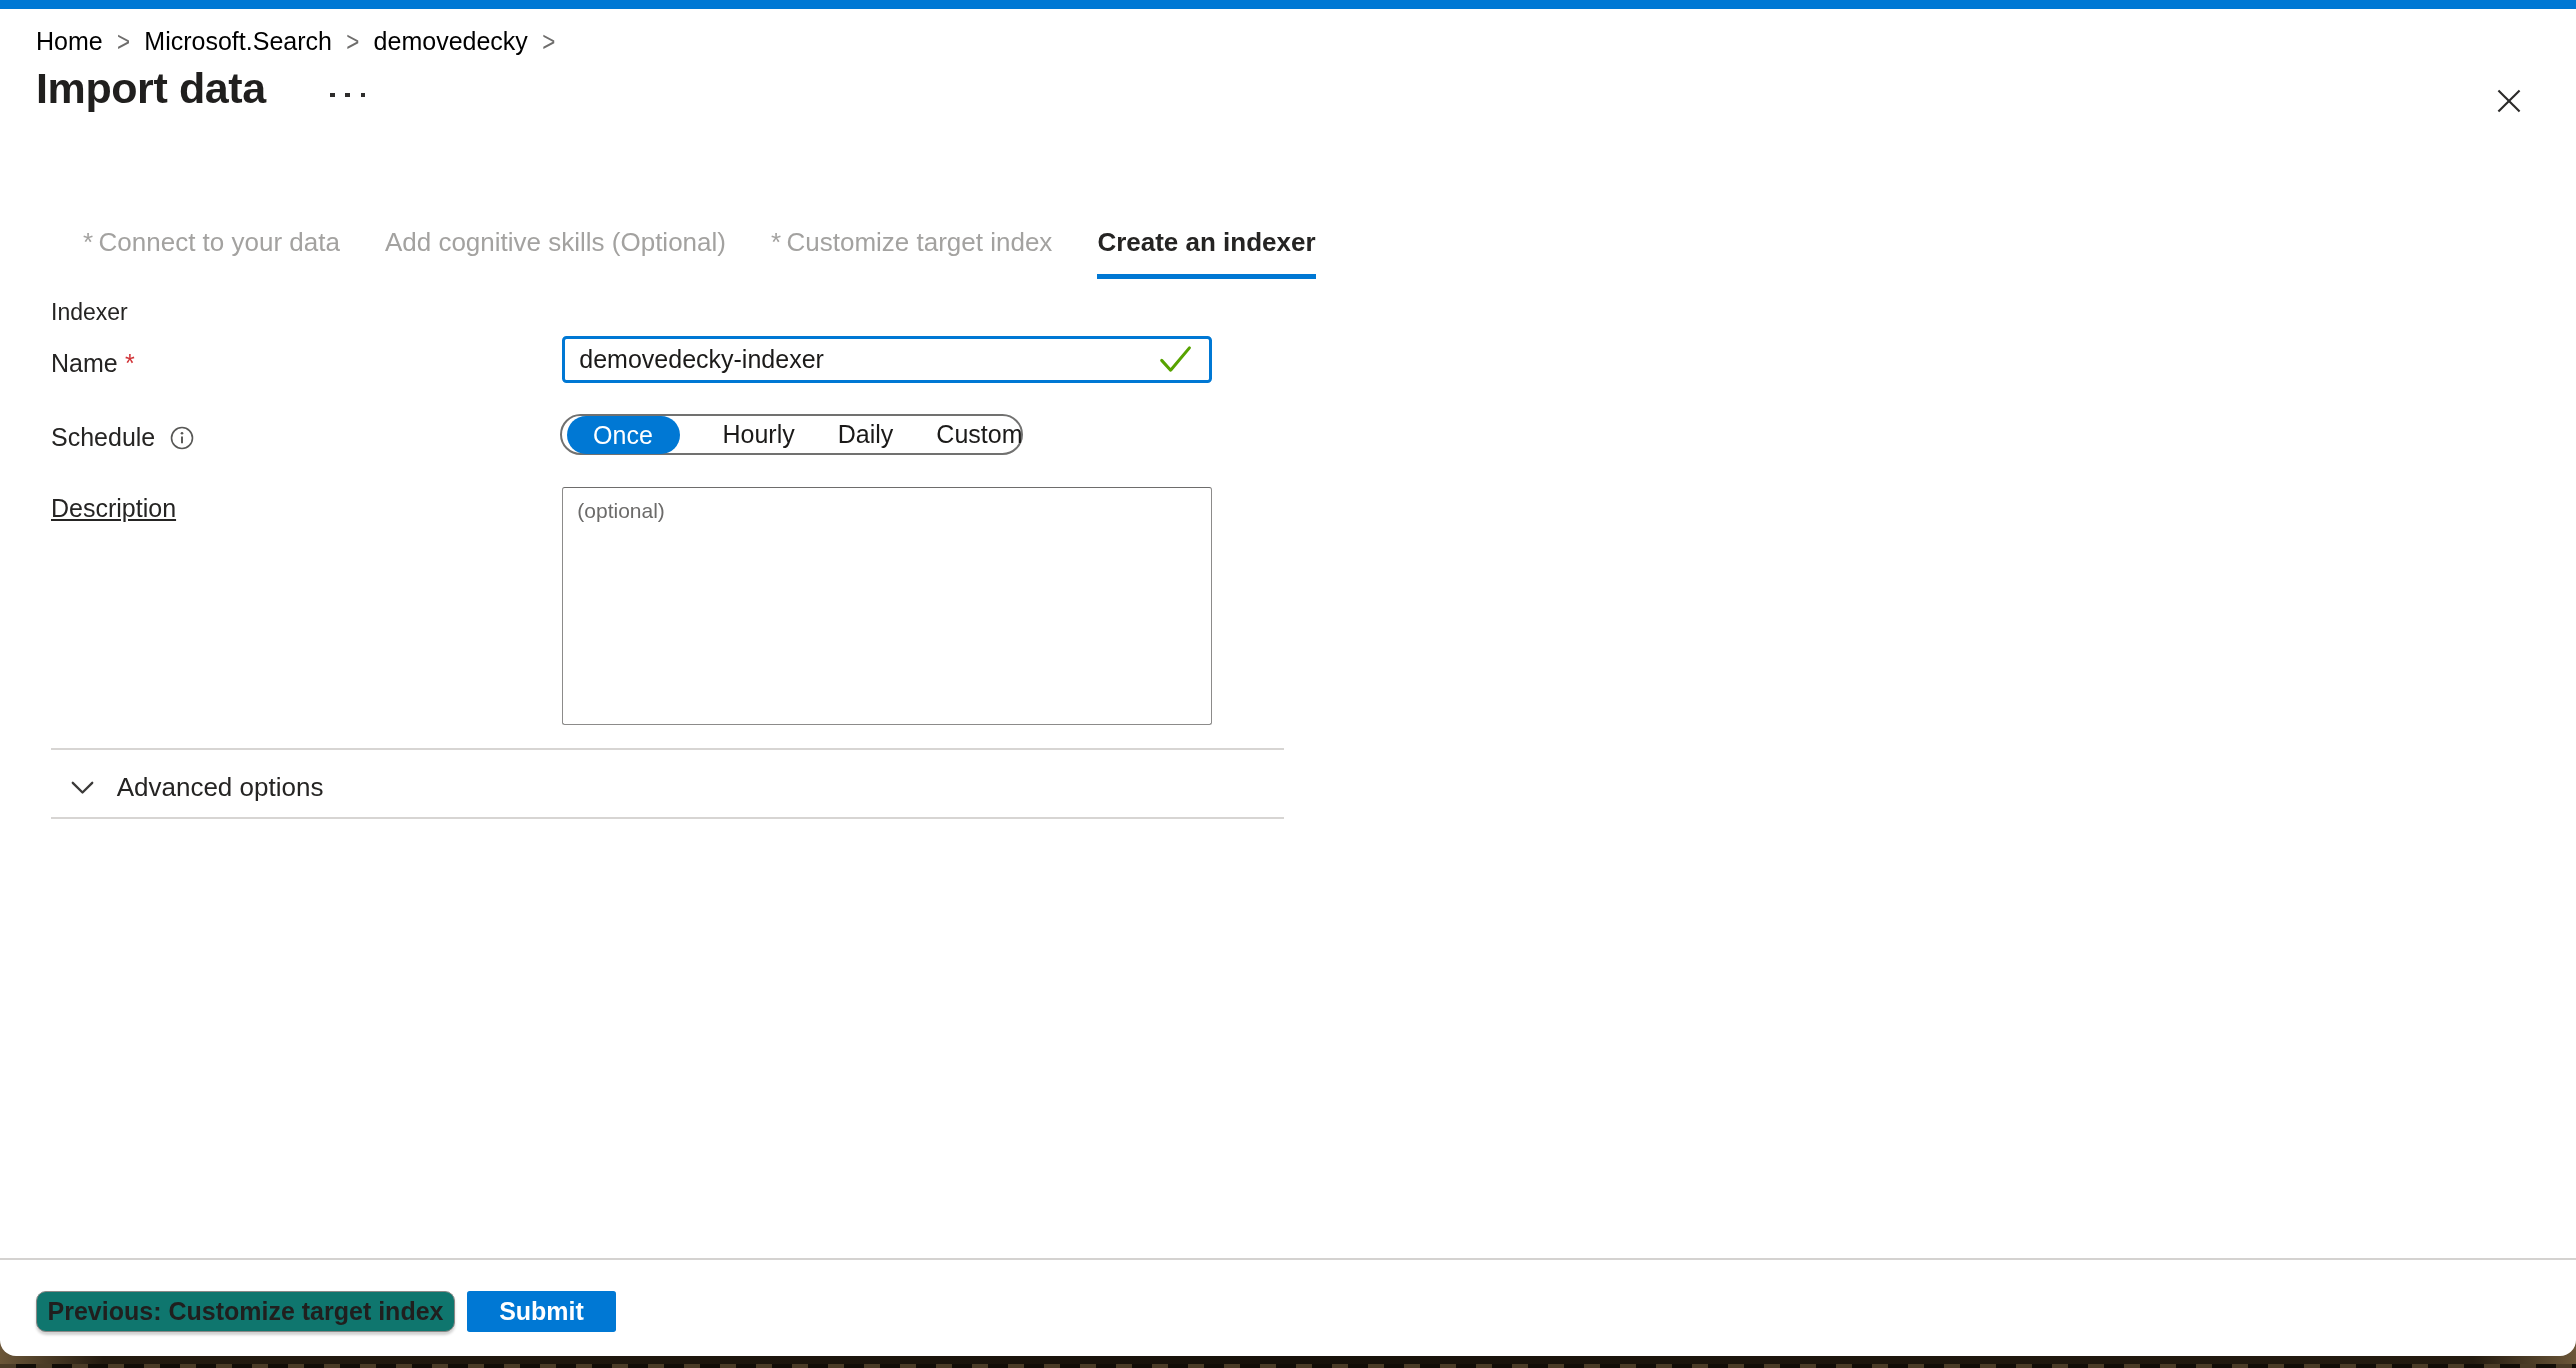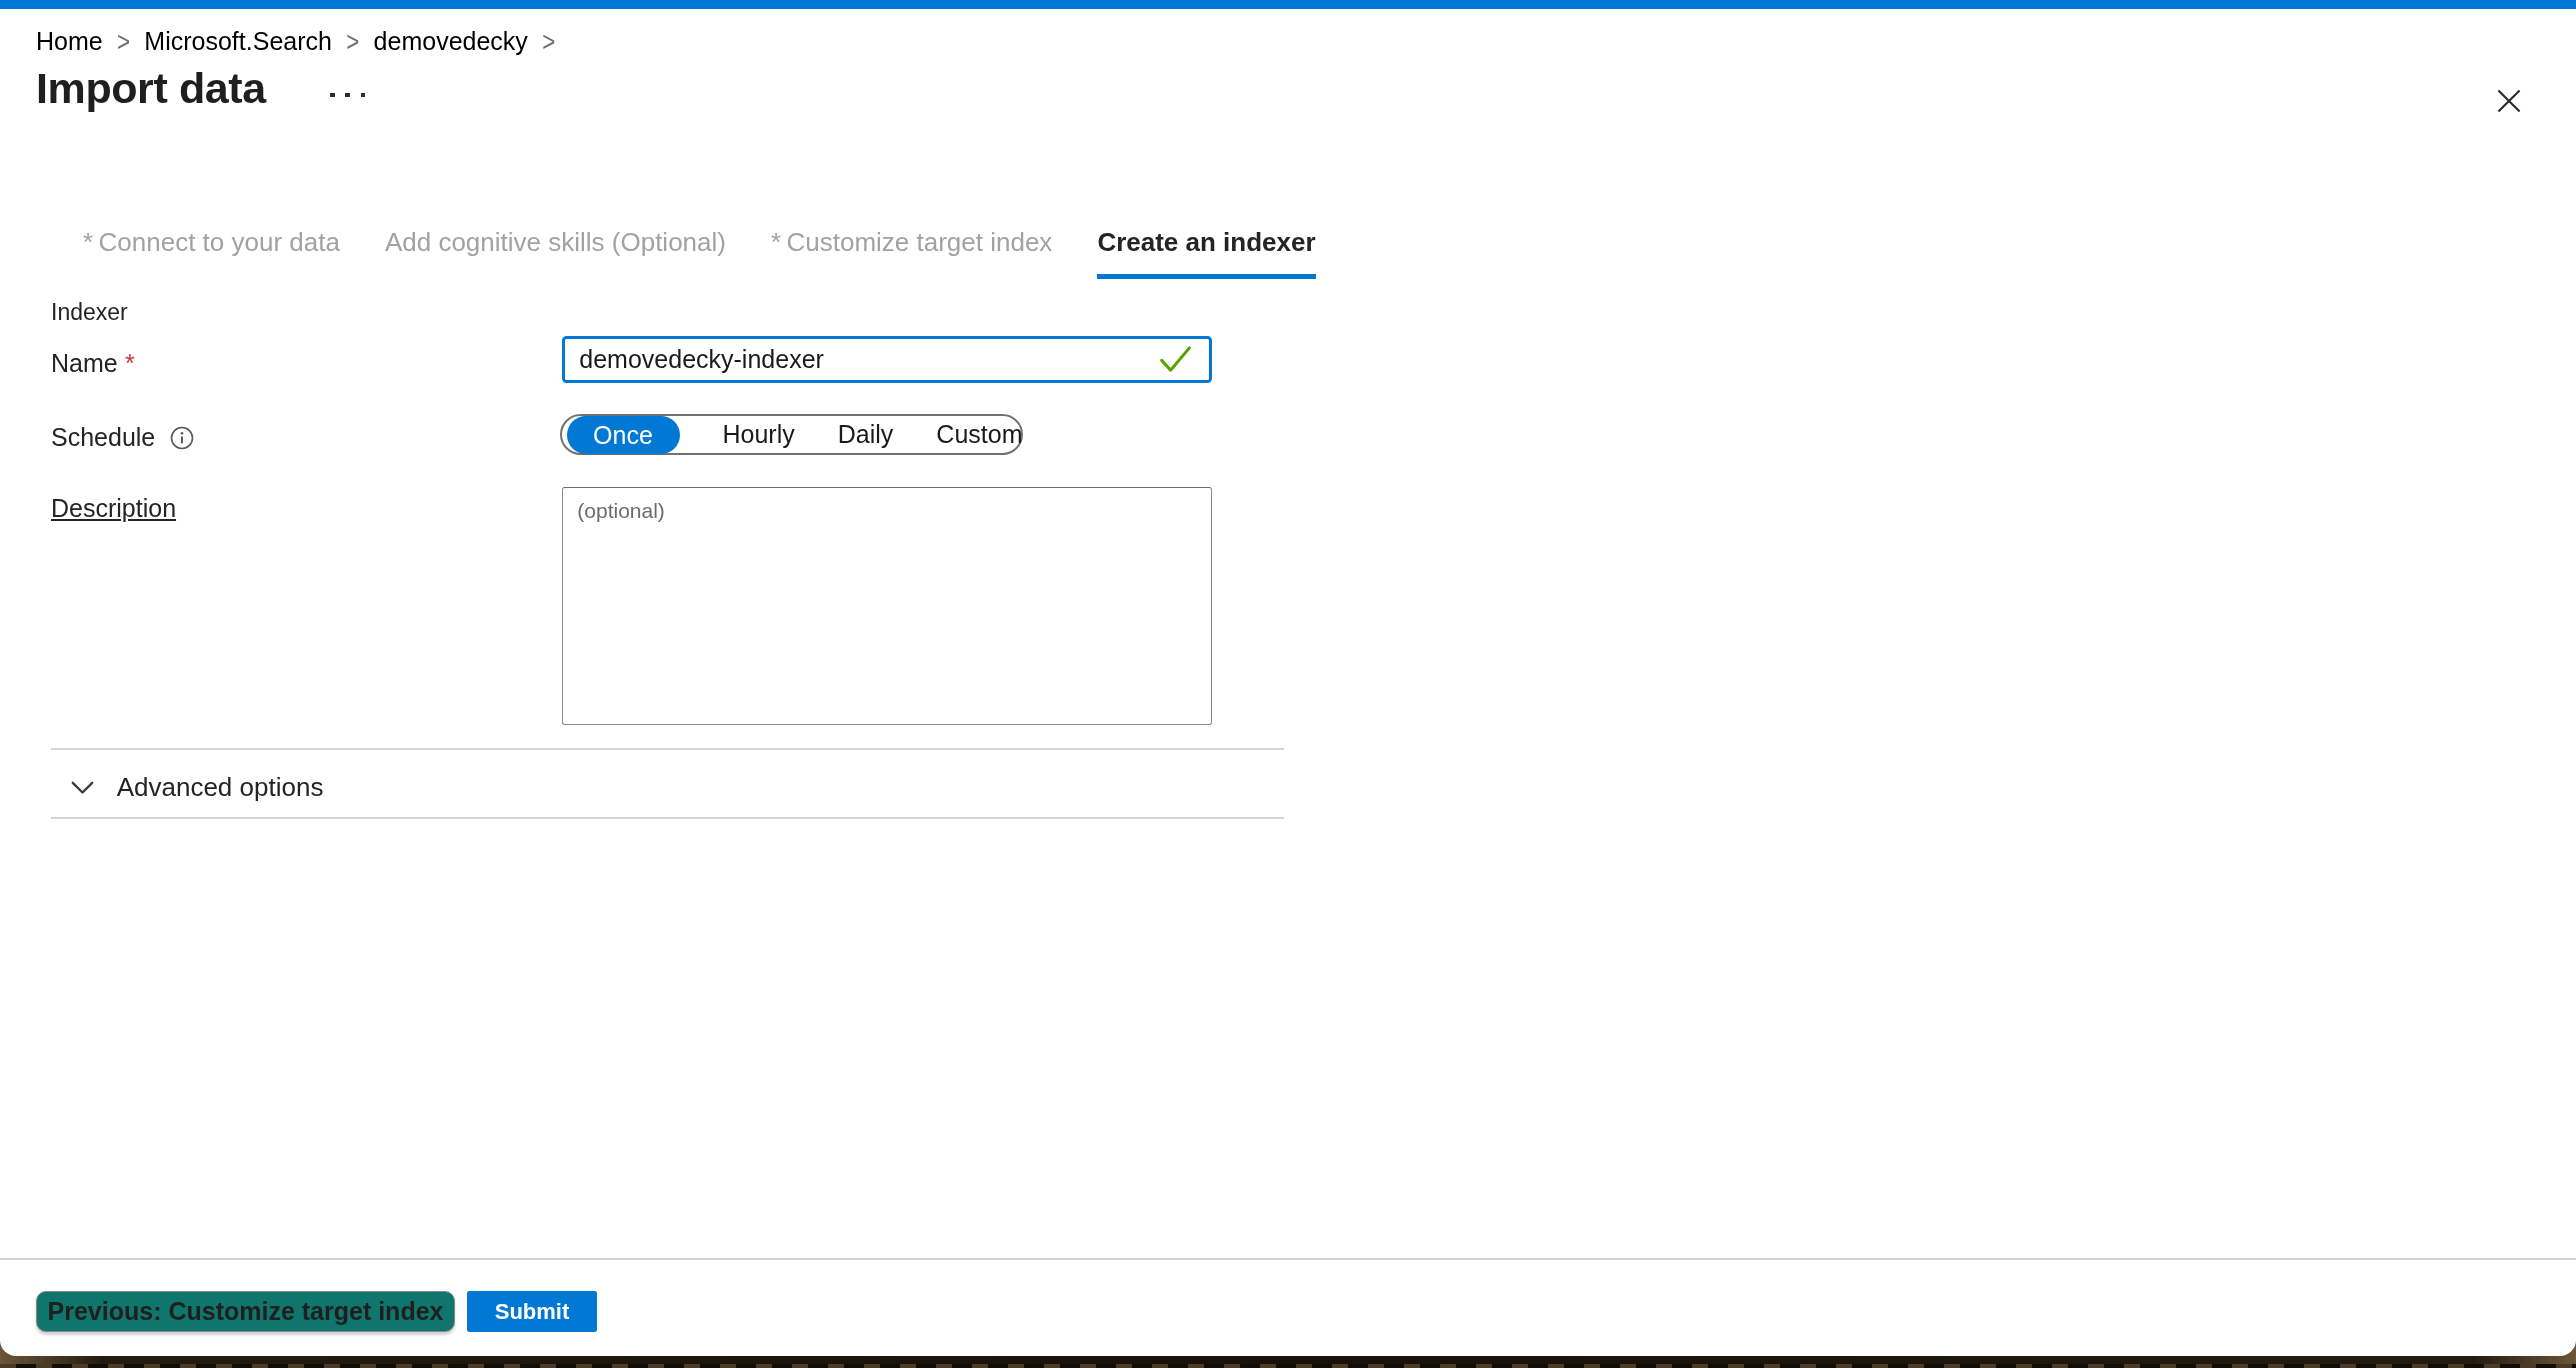--- a/index.html
+++ b/index.html
@@ -73,22 +73,22 @@
   .advanced-row .chev { margin-left:19.7px; margin-right:23px; display:flex; }
   .advanced-label { font-size:26px; color:#252423; }
 
   .footer-divider { position:absolute; left:0; top:1258px; width:2576px; height:1.8px;
     background:#d4d2d0; }
 
   .btn-previous { position:absolute; left:36px; top:1291px; width:419px; height:41px;
     background:#0f766e; border:1.8px solid #8a8886; border-radius:10px; font-size:25px;
     font-weight:700; color:#201f1e; cursor:pointer; box-shadow:0 2.7px 2.7px rgba(0,0,0,.18);
     font-family:"Liberation Sans", sans-serif; }
-  .btn-submit { position:absolute; left:467px; top:1291px; width:130px; height:41px;
-    background:#0078d4; border:none; border-radius:2.7px; font-size:22px; font-weight:700;
+  .btn-submit { position:absolute; left:467px; top:1291px; width:149px; height:41px;
+    background:#0078d4; border:none; border-radius:2.7px; font-size:25px; font-weight:700;
     color:#ffffff; cursor:pointer; font-family:"Liberation Sans", sans-serif; }
 </style>
 </head>
 <body>
 
 <div class="desktop-bg">
   <div class="dashes"></div>
 </div>
 
 <div class="sheet">

